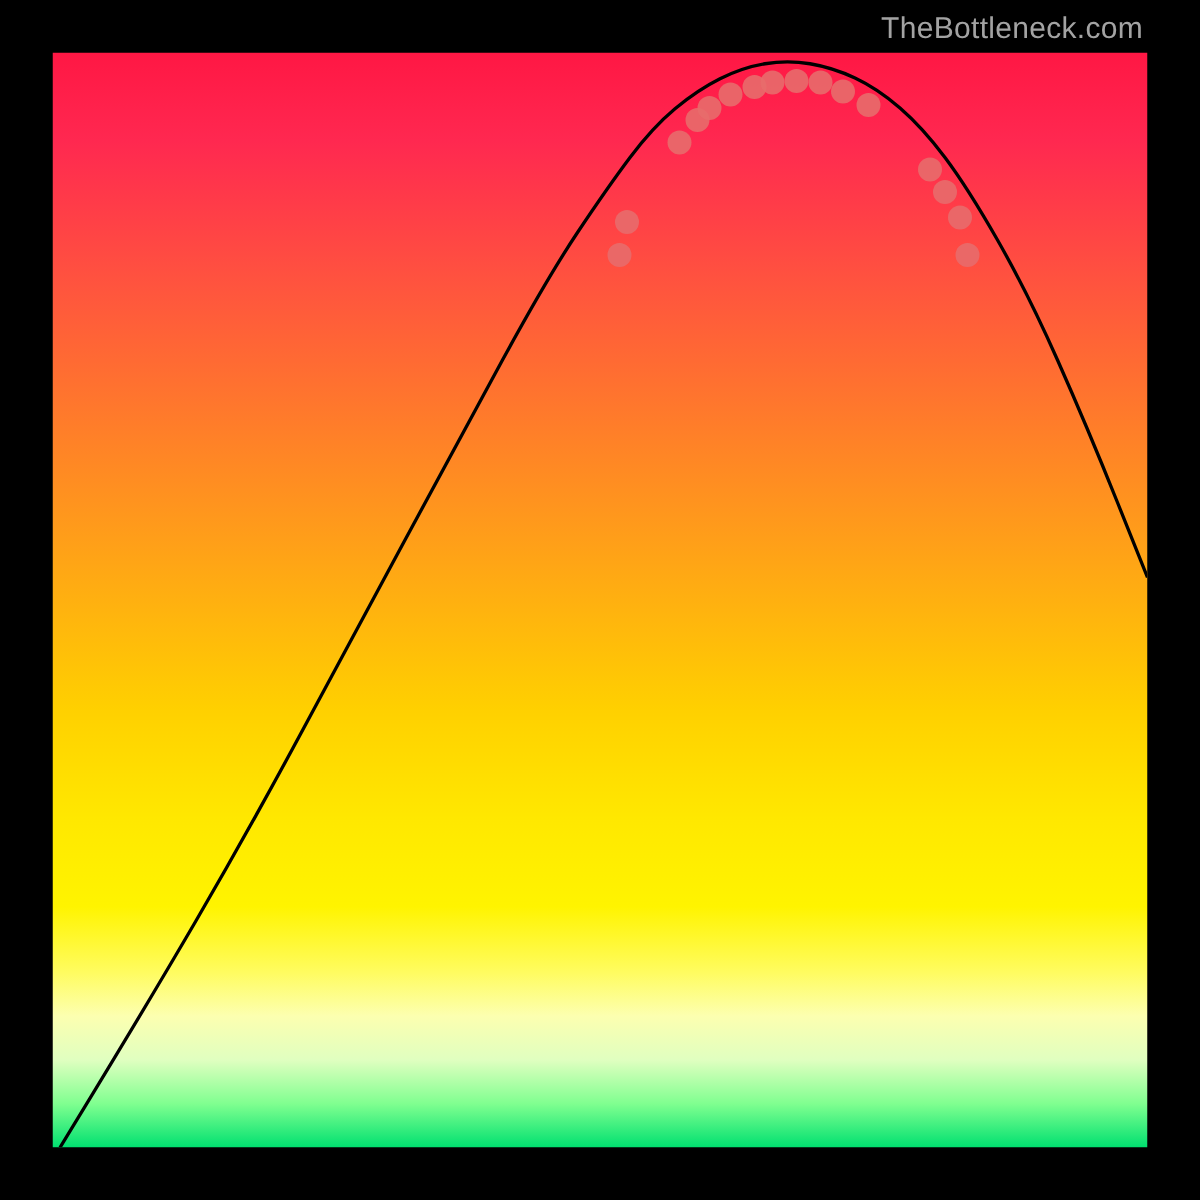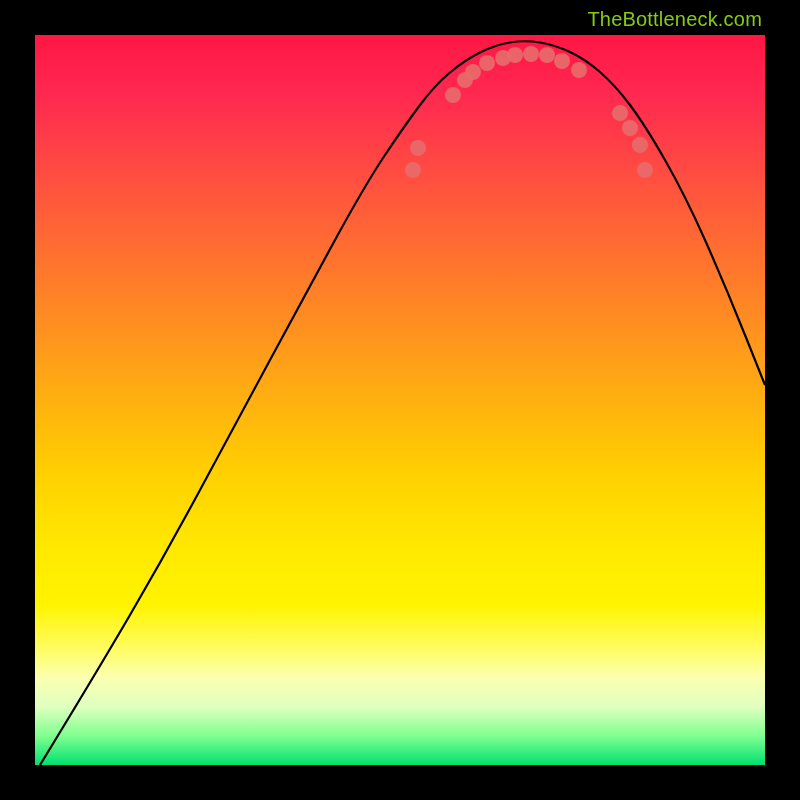--- a/index.html
+++ b/index.html
@@ -46,21 +46,21 @@
       #fffc60 84%,
       #fcffb0 88%,
       #e0ffc0 92%,
       #80ff90 96%,
       #00e070 100%);
   }
   .watermark {
     position: absolute;
     top: 8px;
     right: 38px;
-    color: #84cc16;
+    color: #a3a3a3;
     font-size: 20px;
     font-family: Arial, sans-serif;
     letter-spacing: 0.2px;
   }
   svg.curve {
     position: absolute;
     top: 0;
     left: 0;
     width: 100%;
     height: 100%;

